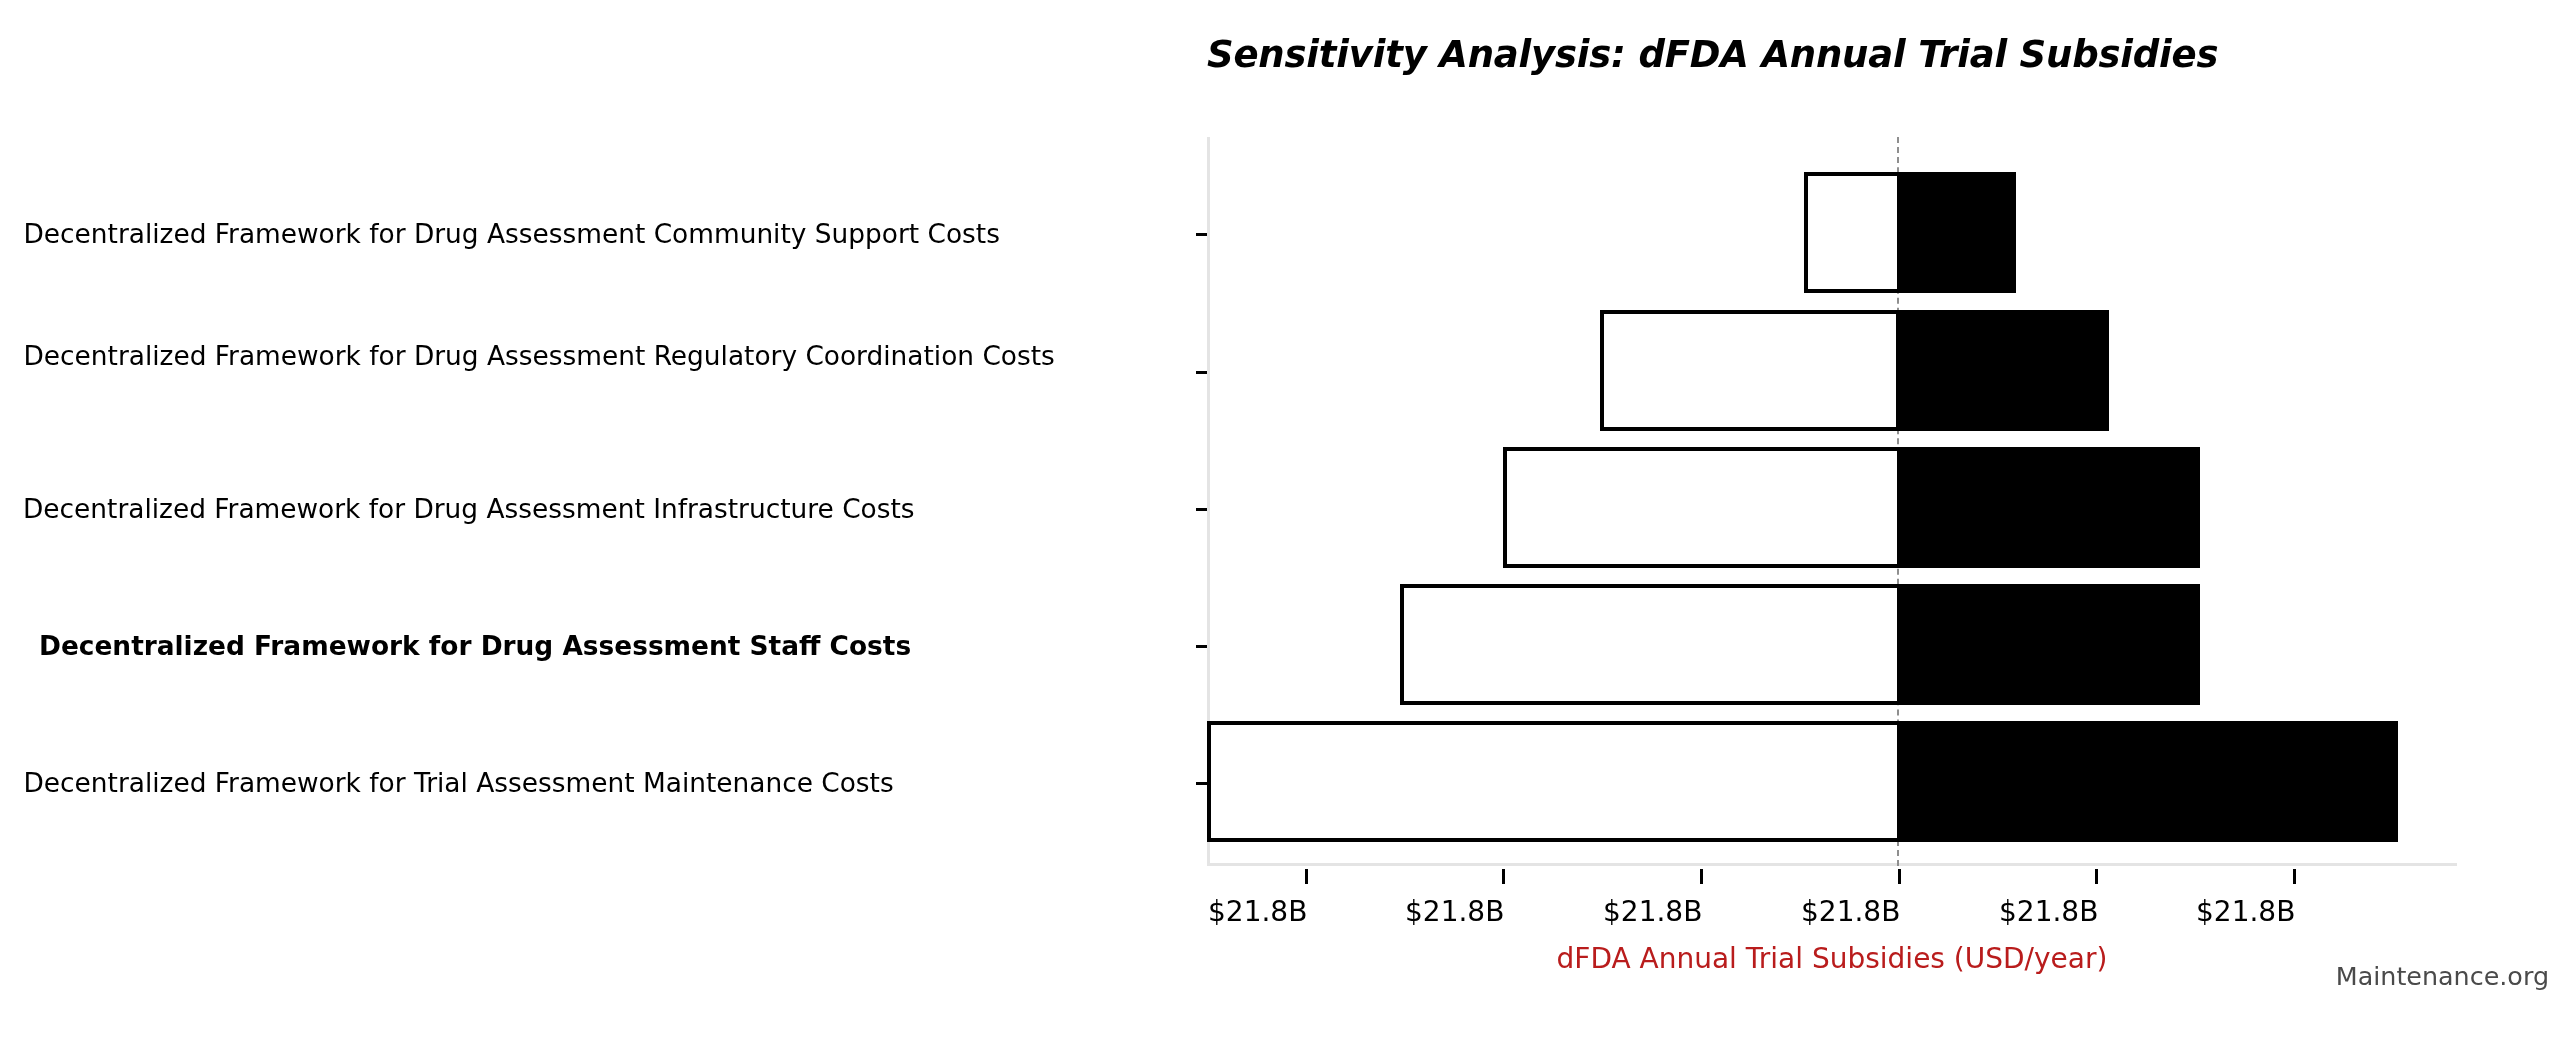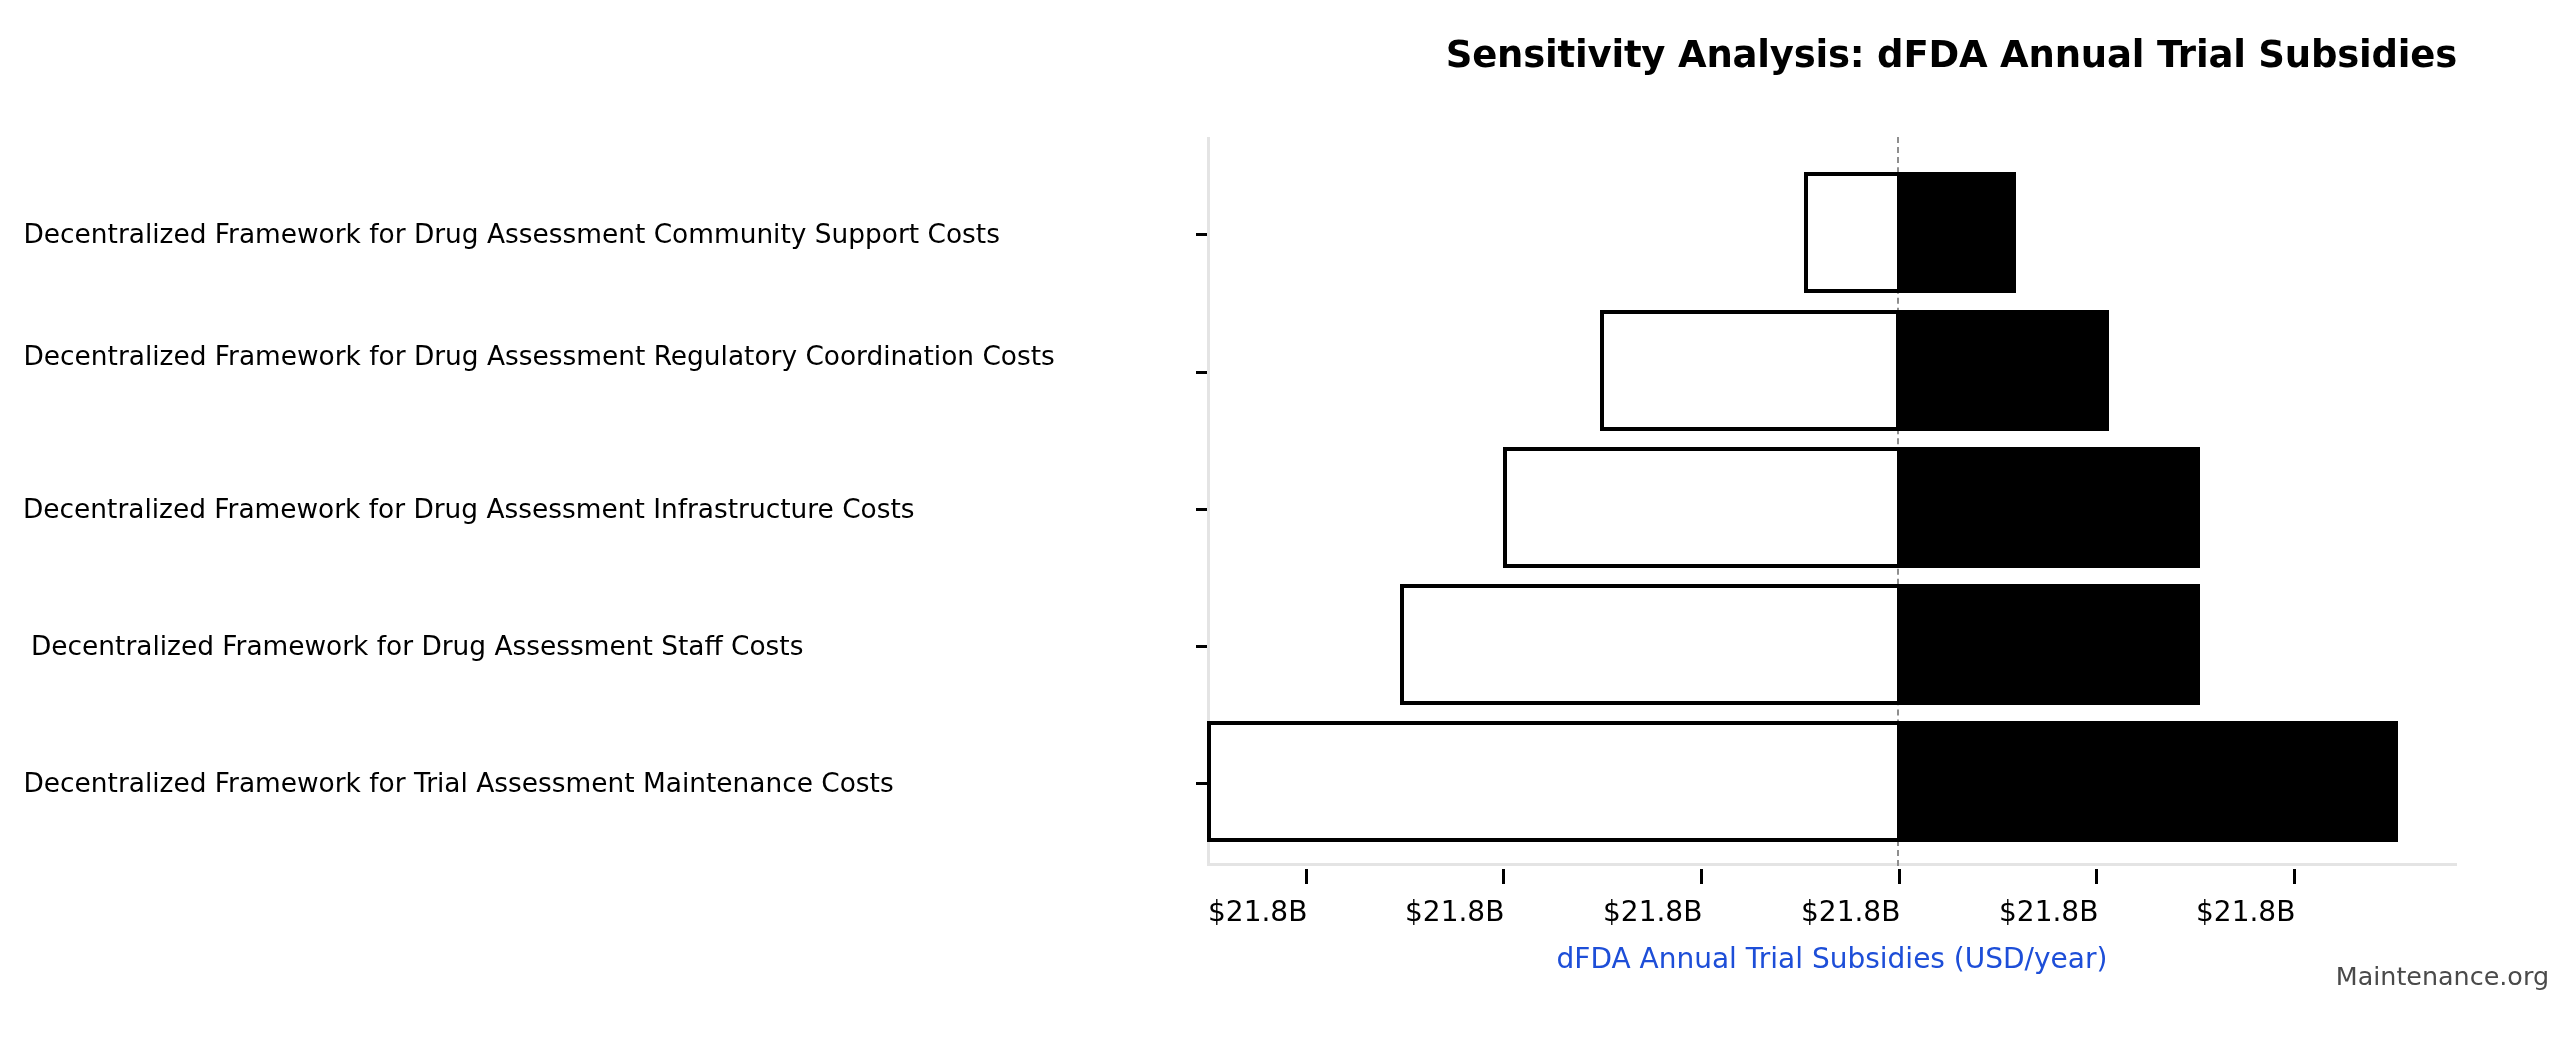--- a/index.html
+++ b/index.html
@@ -15,26 +15,27 @@
     font-family: "DejaVu Sans", sans-serif;
     color: #000000;
   }
 
   
   #chart-title {
     position: absolute;
     left: 1207px;
     top: 33px;
     width: 1250px;
-    text-align: right;
+    text-align: left;
     font-size: 37px;
     font-weight: bold;
     letter-spacing: -0.2px;
     color: #000000;
     white-space: nowrap;
+    font-style: italic;
   }
 
   
   #plot-area {
     position: absolute;
     left: 1207px;
     top: 137px;
     width: 1250px;
     height: 729px;
   }
@@ -116,21 +117,21 @@
   }
 
   
   #xaxis-title {
     position: absolute;
     left: 1207px;
     top: 942px;
     width: 1250px;
     text-align: center;
     font-size: 28px;
-    color: #1d4ed8;
+    color: #b91c1c;
     white-space: nowrap;
   }
 
   
   #watermark {
     position: absolute;
     right: 27px;
     top: 961px;
     font-size: 25.4px;
     color: #4a4a4a;
@@ -139,21 +140,21 @@
 </style>
 </head>
 <body>
 
 <div id="chart-title">Sensitivity Analysis: dFDA Annual Trial Subsidies</div>
 
 <div class="ylab" style="left:-1103px; top:728px; transform:translateY(-50%);">Decentralized Framework for Drug Assessment Community Support Costs</div>
 <div class="ylab" style="left:23.5px; top:233px; transform:translateY(-50%);">Decentralized Framework for Drug Assessment Community Support Costs</div>
 <div class="ylab" style="left:23.5px; top:355px; transform:translateY(-50%);">Decentralized Framework for Drug Assessment Regulatory Coordination Costs</div>
 <div class="ylab" style="left:23px; top:508px; transform:translateY(-50%);">Decentralized Framework for Drug Assessment Infrastructure Costs</div>
-<div class="ylab" style="left:31px; top:645px; transform:translateY(-50%);">Decentralized Framework for Drug Assessment Staff Costs</div>
+<div class="ylab" style="left:39px; top:645px; transform:translateY(-50%);font-weight:bold;">Decentralized Framework for Drug Assessment Staff Costs</div>
 <div class="ylab" style="left:23.5px; top:782px; transform:translateY(-50%);">Decentralized Framework for Trial Assessment Maintenance Costs</div>
 
 <div class="ytick" style="top:233px;"></div>
 <div class="ytick" style="top:371px;"></div>
 <div class="ytick" style="top:508px;"></div>
 <div class="ytick" style="top:645px;"></div>
 <div class="ytick" style="top:782px;"></div>
 
 <div id="plot-area">
 

